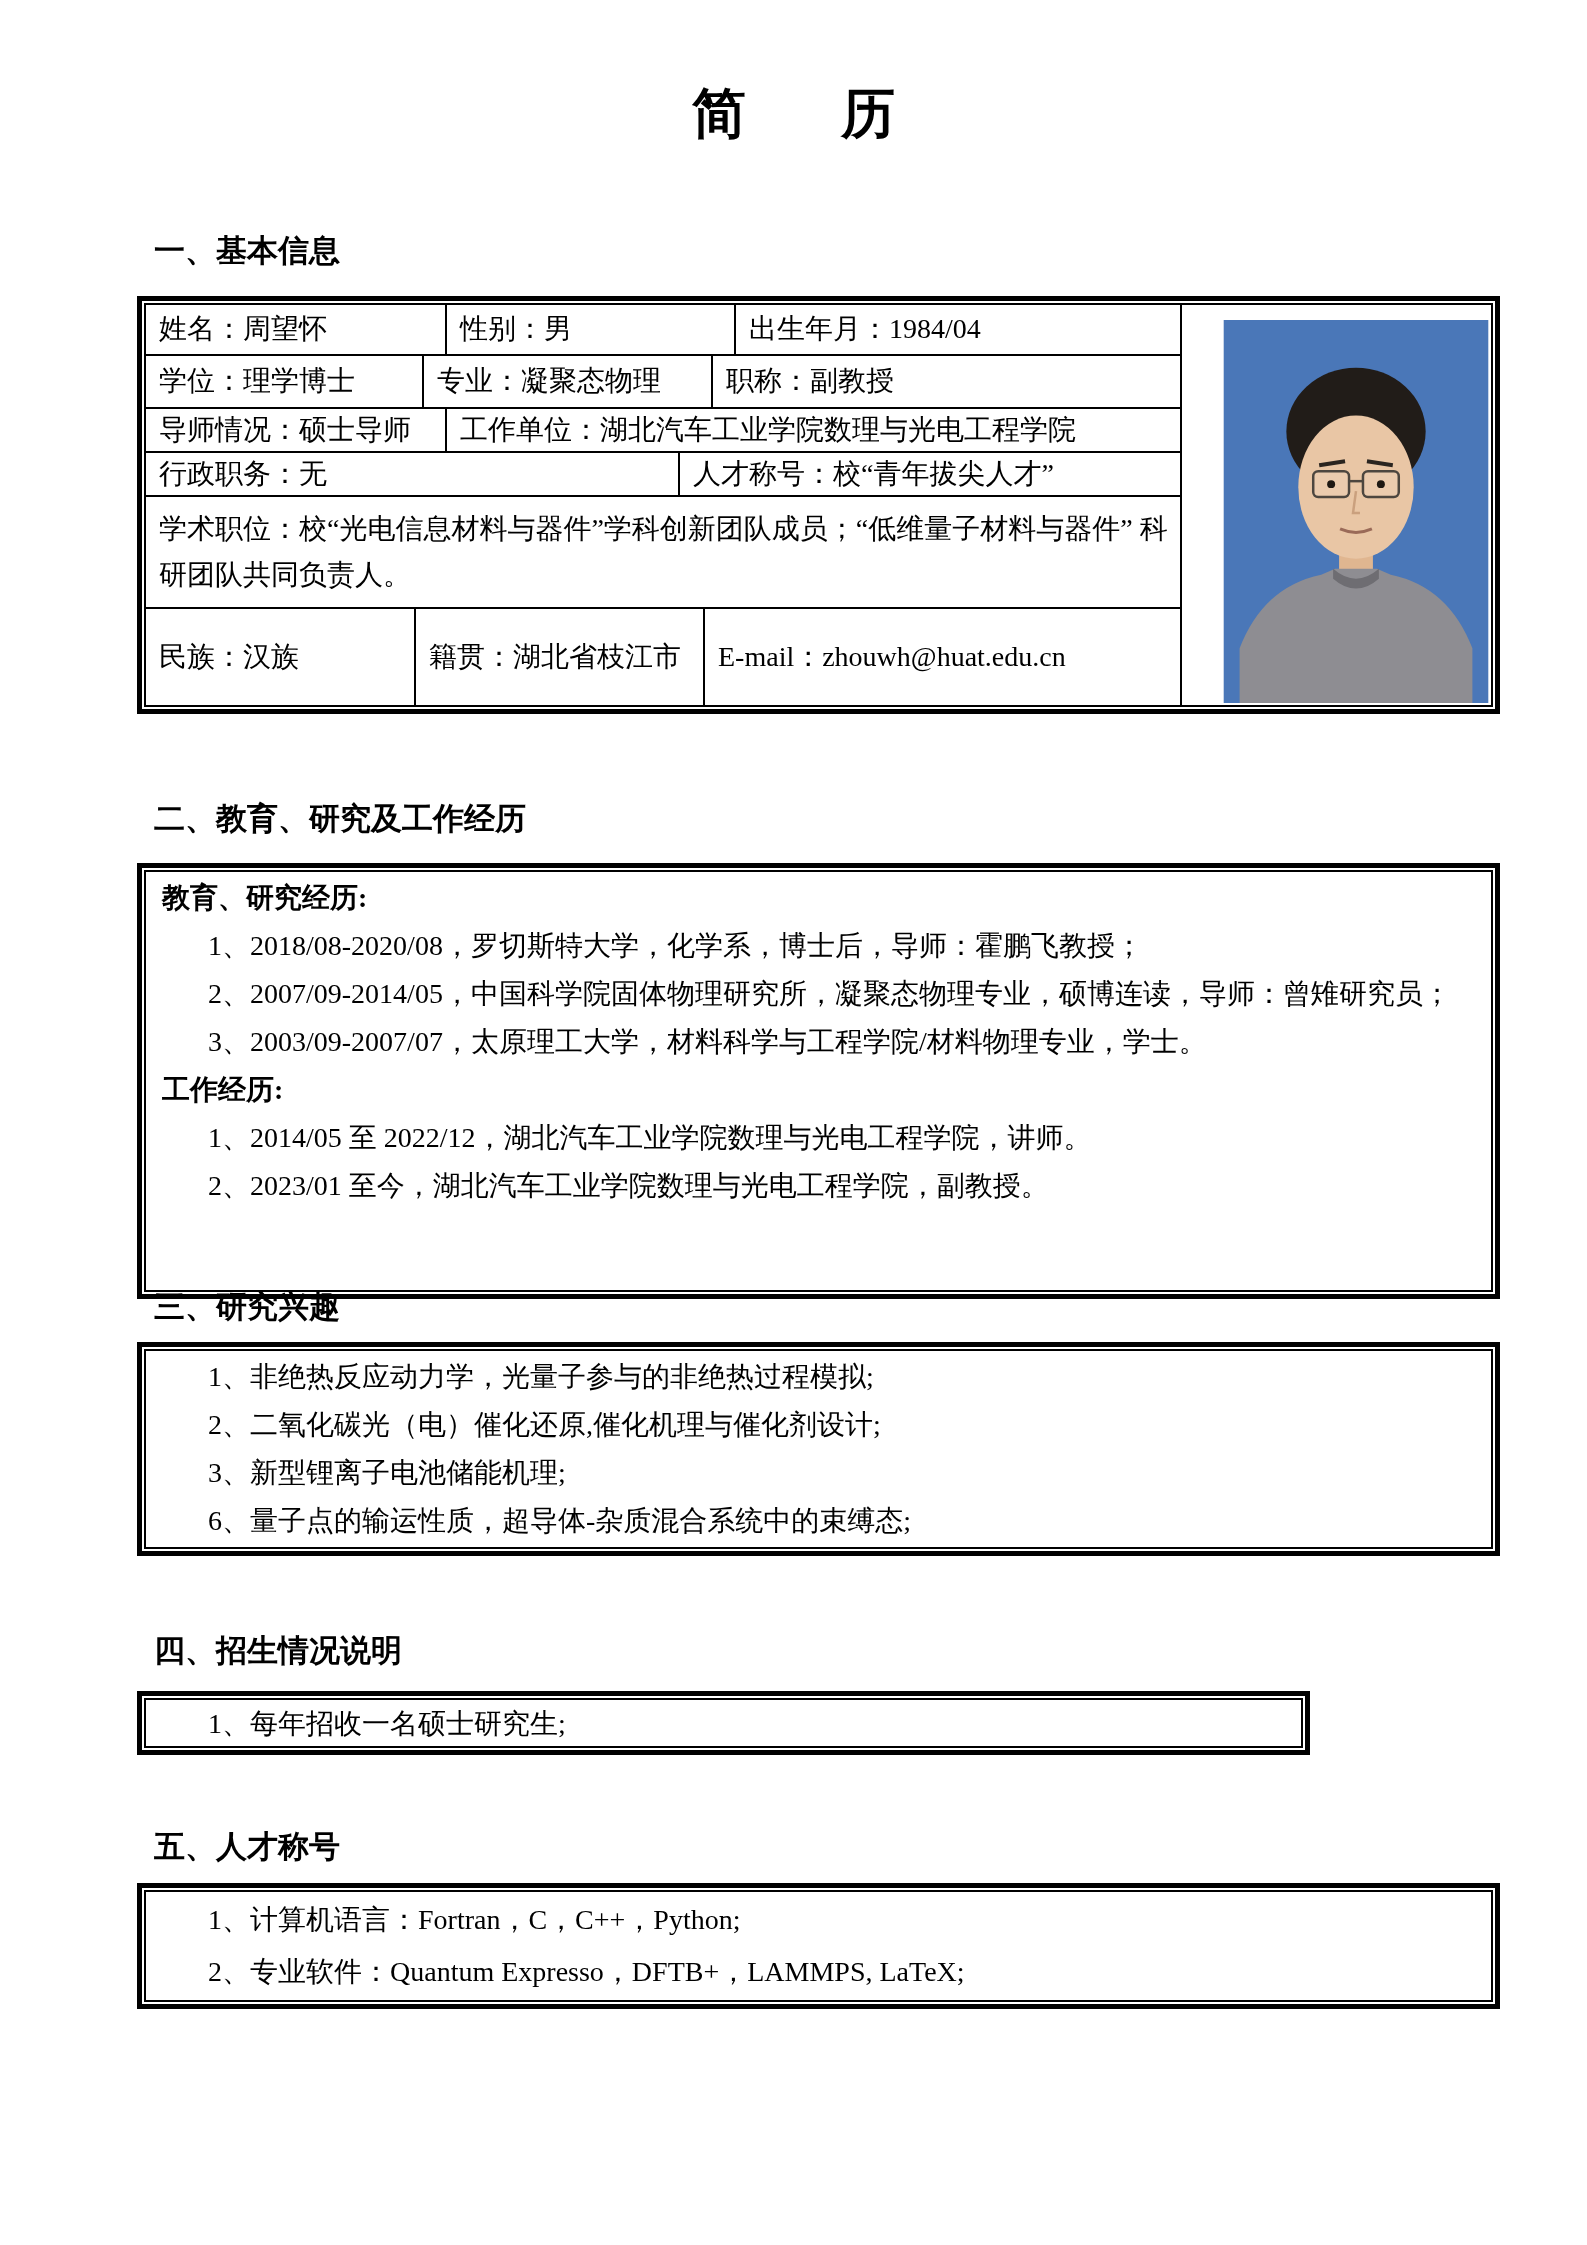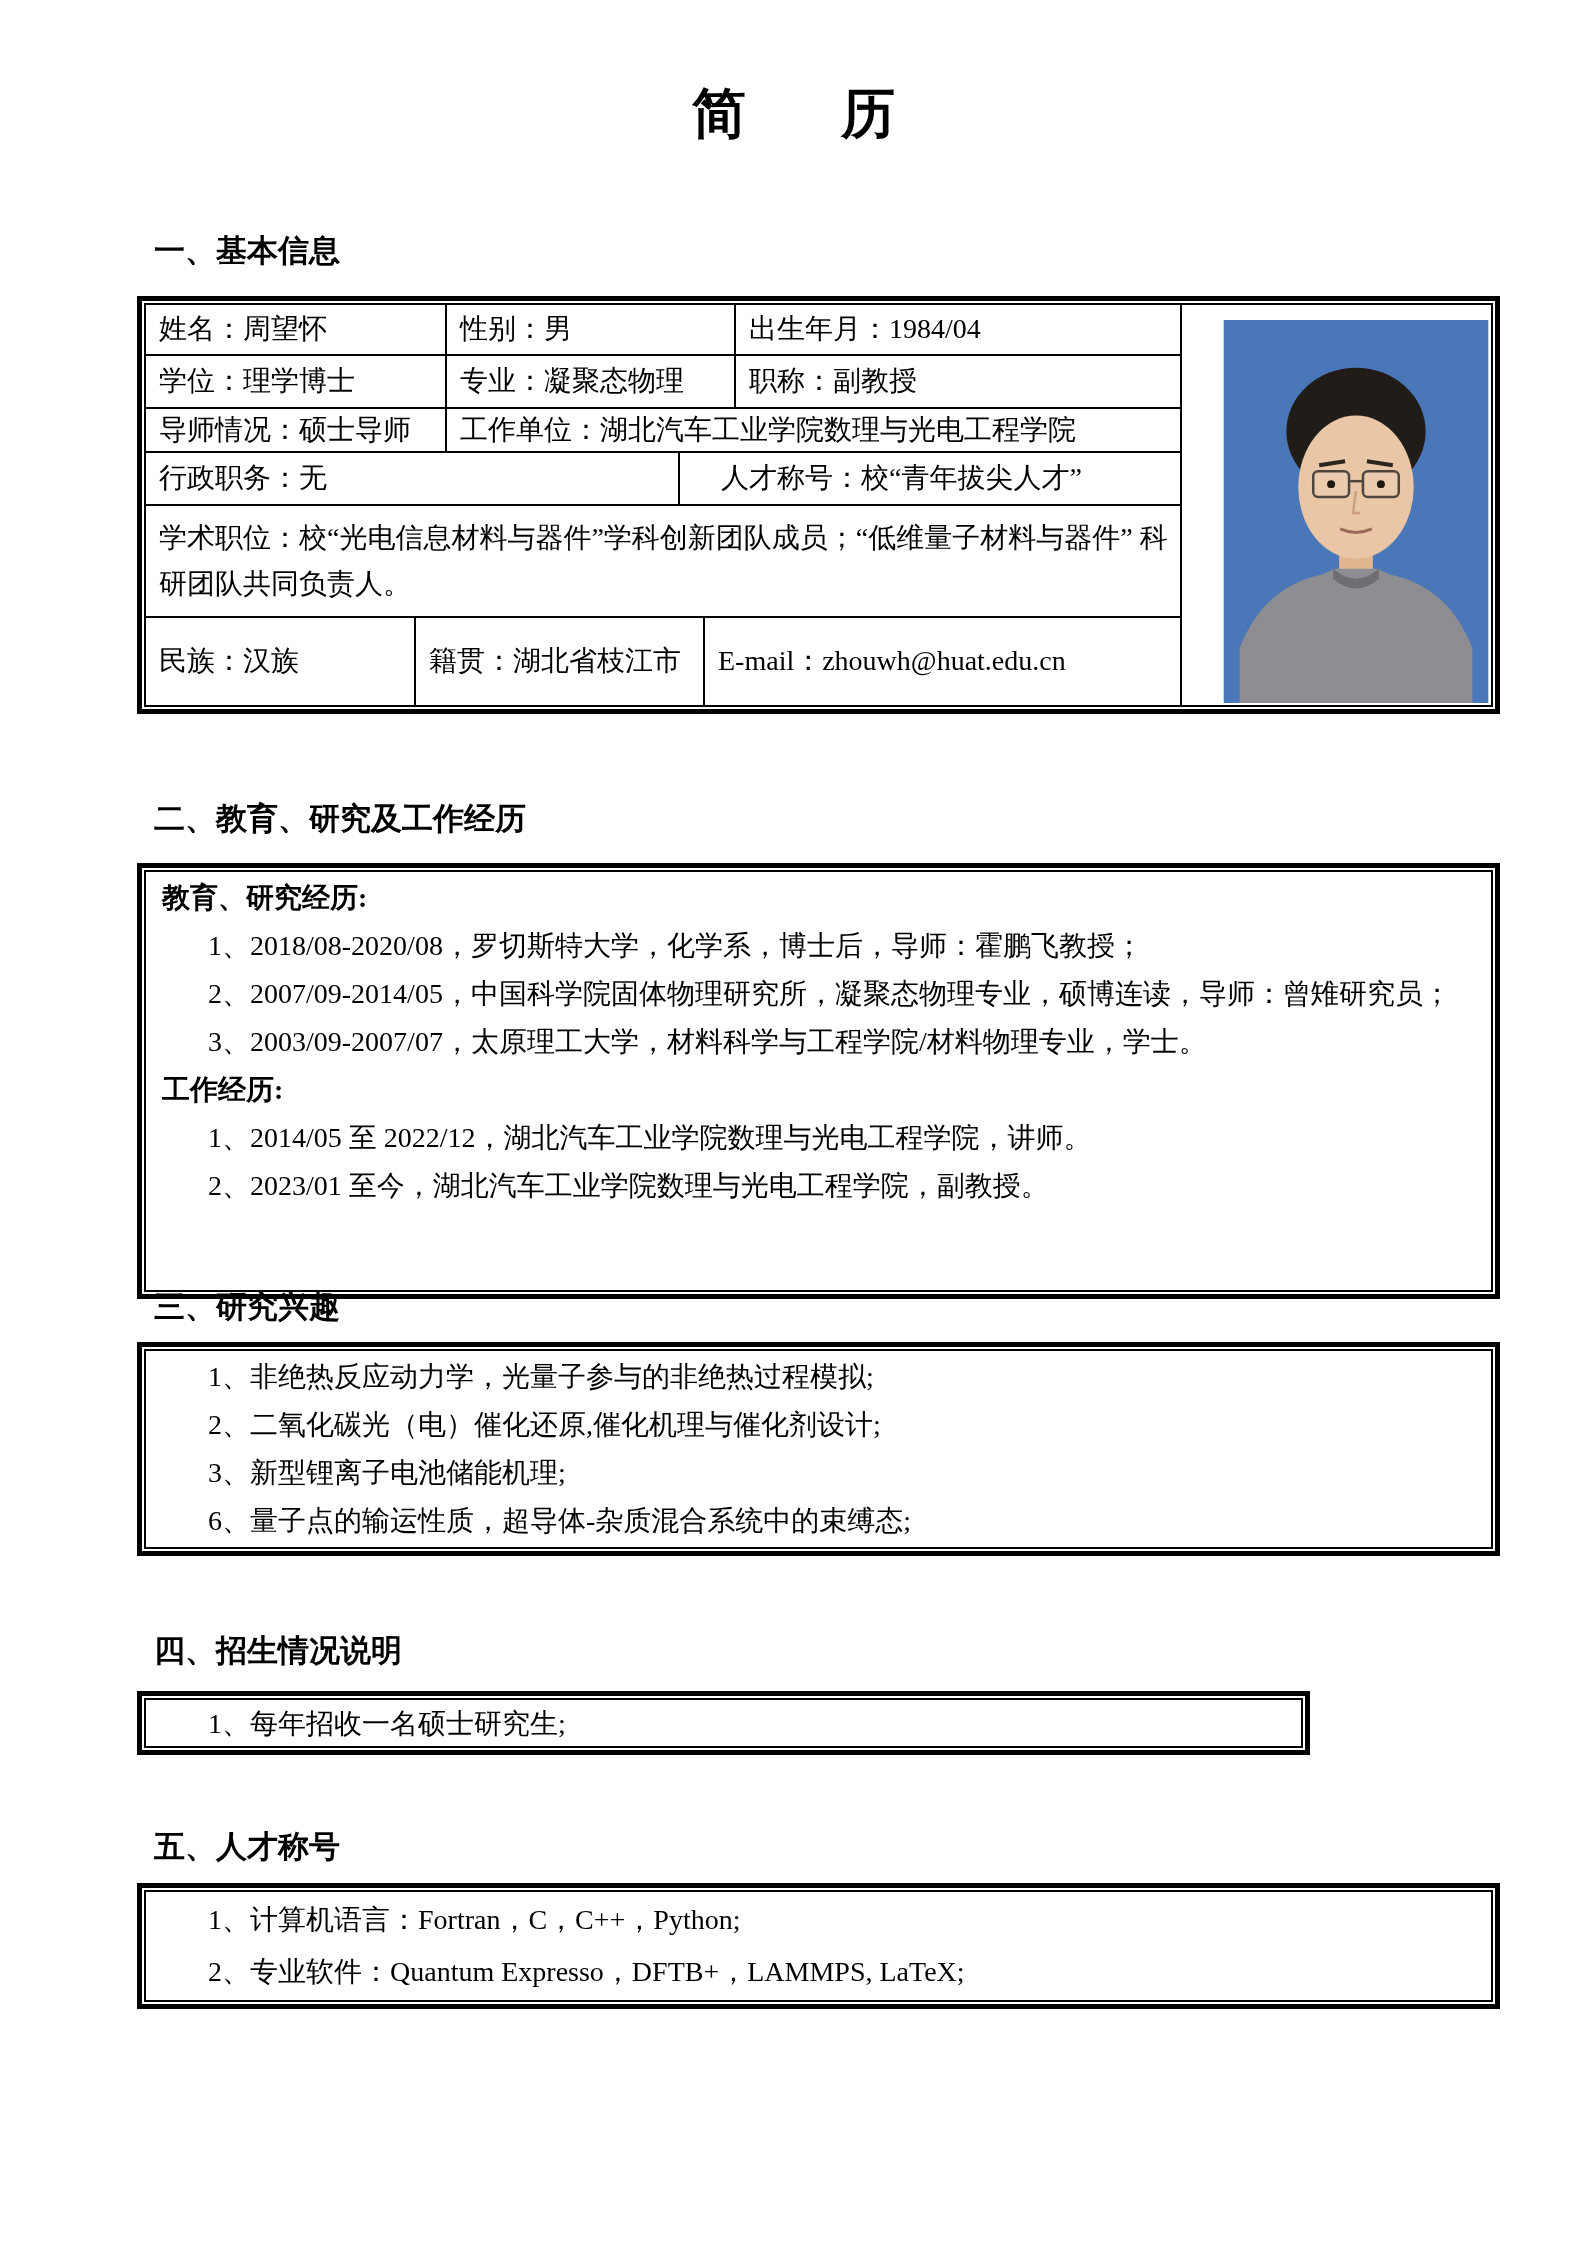--- a/index.html
+++ b/index.html
@@ -90,29 +90,29 @@
     <div class="inner">
       <div class="info-layout">
 
         <div class="info-table">
           <div class="trow" style="height:51px;">
             <div class="tcell" style="width:301px;">姓名：周望怀</div>
             <div class="tcell" style="width:289px;">性别：男</div>
             <div class="tcell grow">出生年月：1984/04</div>
           </div>
           <div class="trow" style="height:53px;">
-            <div class="tcell" style="width:301px;">学位：理学博士</div>
+            <div class="tcell" style="width:278px;">学位：理学博士</div>
             <div class="tcell" style="width:289px;">专业：凝聚态物理</div>
             <div class="tcell grow">职称：副教授</div>
           </div>
           <div class="trow" style="height:44px;">
             <div class="tcell" style="width:301px;">导师情况：硕士导师</div>
             <div class="tcell grow">工作单位：湖北汽车工业学院数理与光电工程学院</div>
           </div>
-          <div class="trow" style="height:53px;gap:28px;">
+          <div class="trow" style="height:44px;">
             <div class="tcell" style="width:534px;">行政职务：无</div>
             <div class="tcell grow">人才称号：校“青年拔尖人才”</div>
           </div>
           <div class="trow" style="height:112px;">
             <div class="tcell grow multiline">学术职位：校“光电信息材料与器件”学科创新团队成员；“低维量子材料与器件” 科研团队共同负责人。</div>
           </div>
           <div class="trow last">
             <div class="tcell" style="width:270px;">民族：汉族</div>
             <div class="tcell" style="width:289px;">籍贯：湖北省枝江市</div>
             <div class="tcell grow">E-mail：zhouwh@huat.edu.cn</div>

